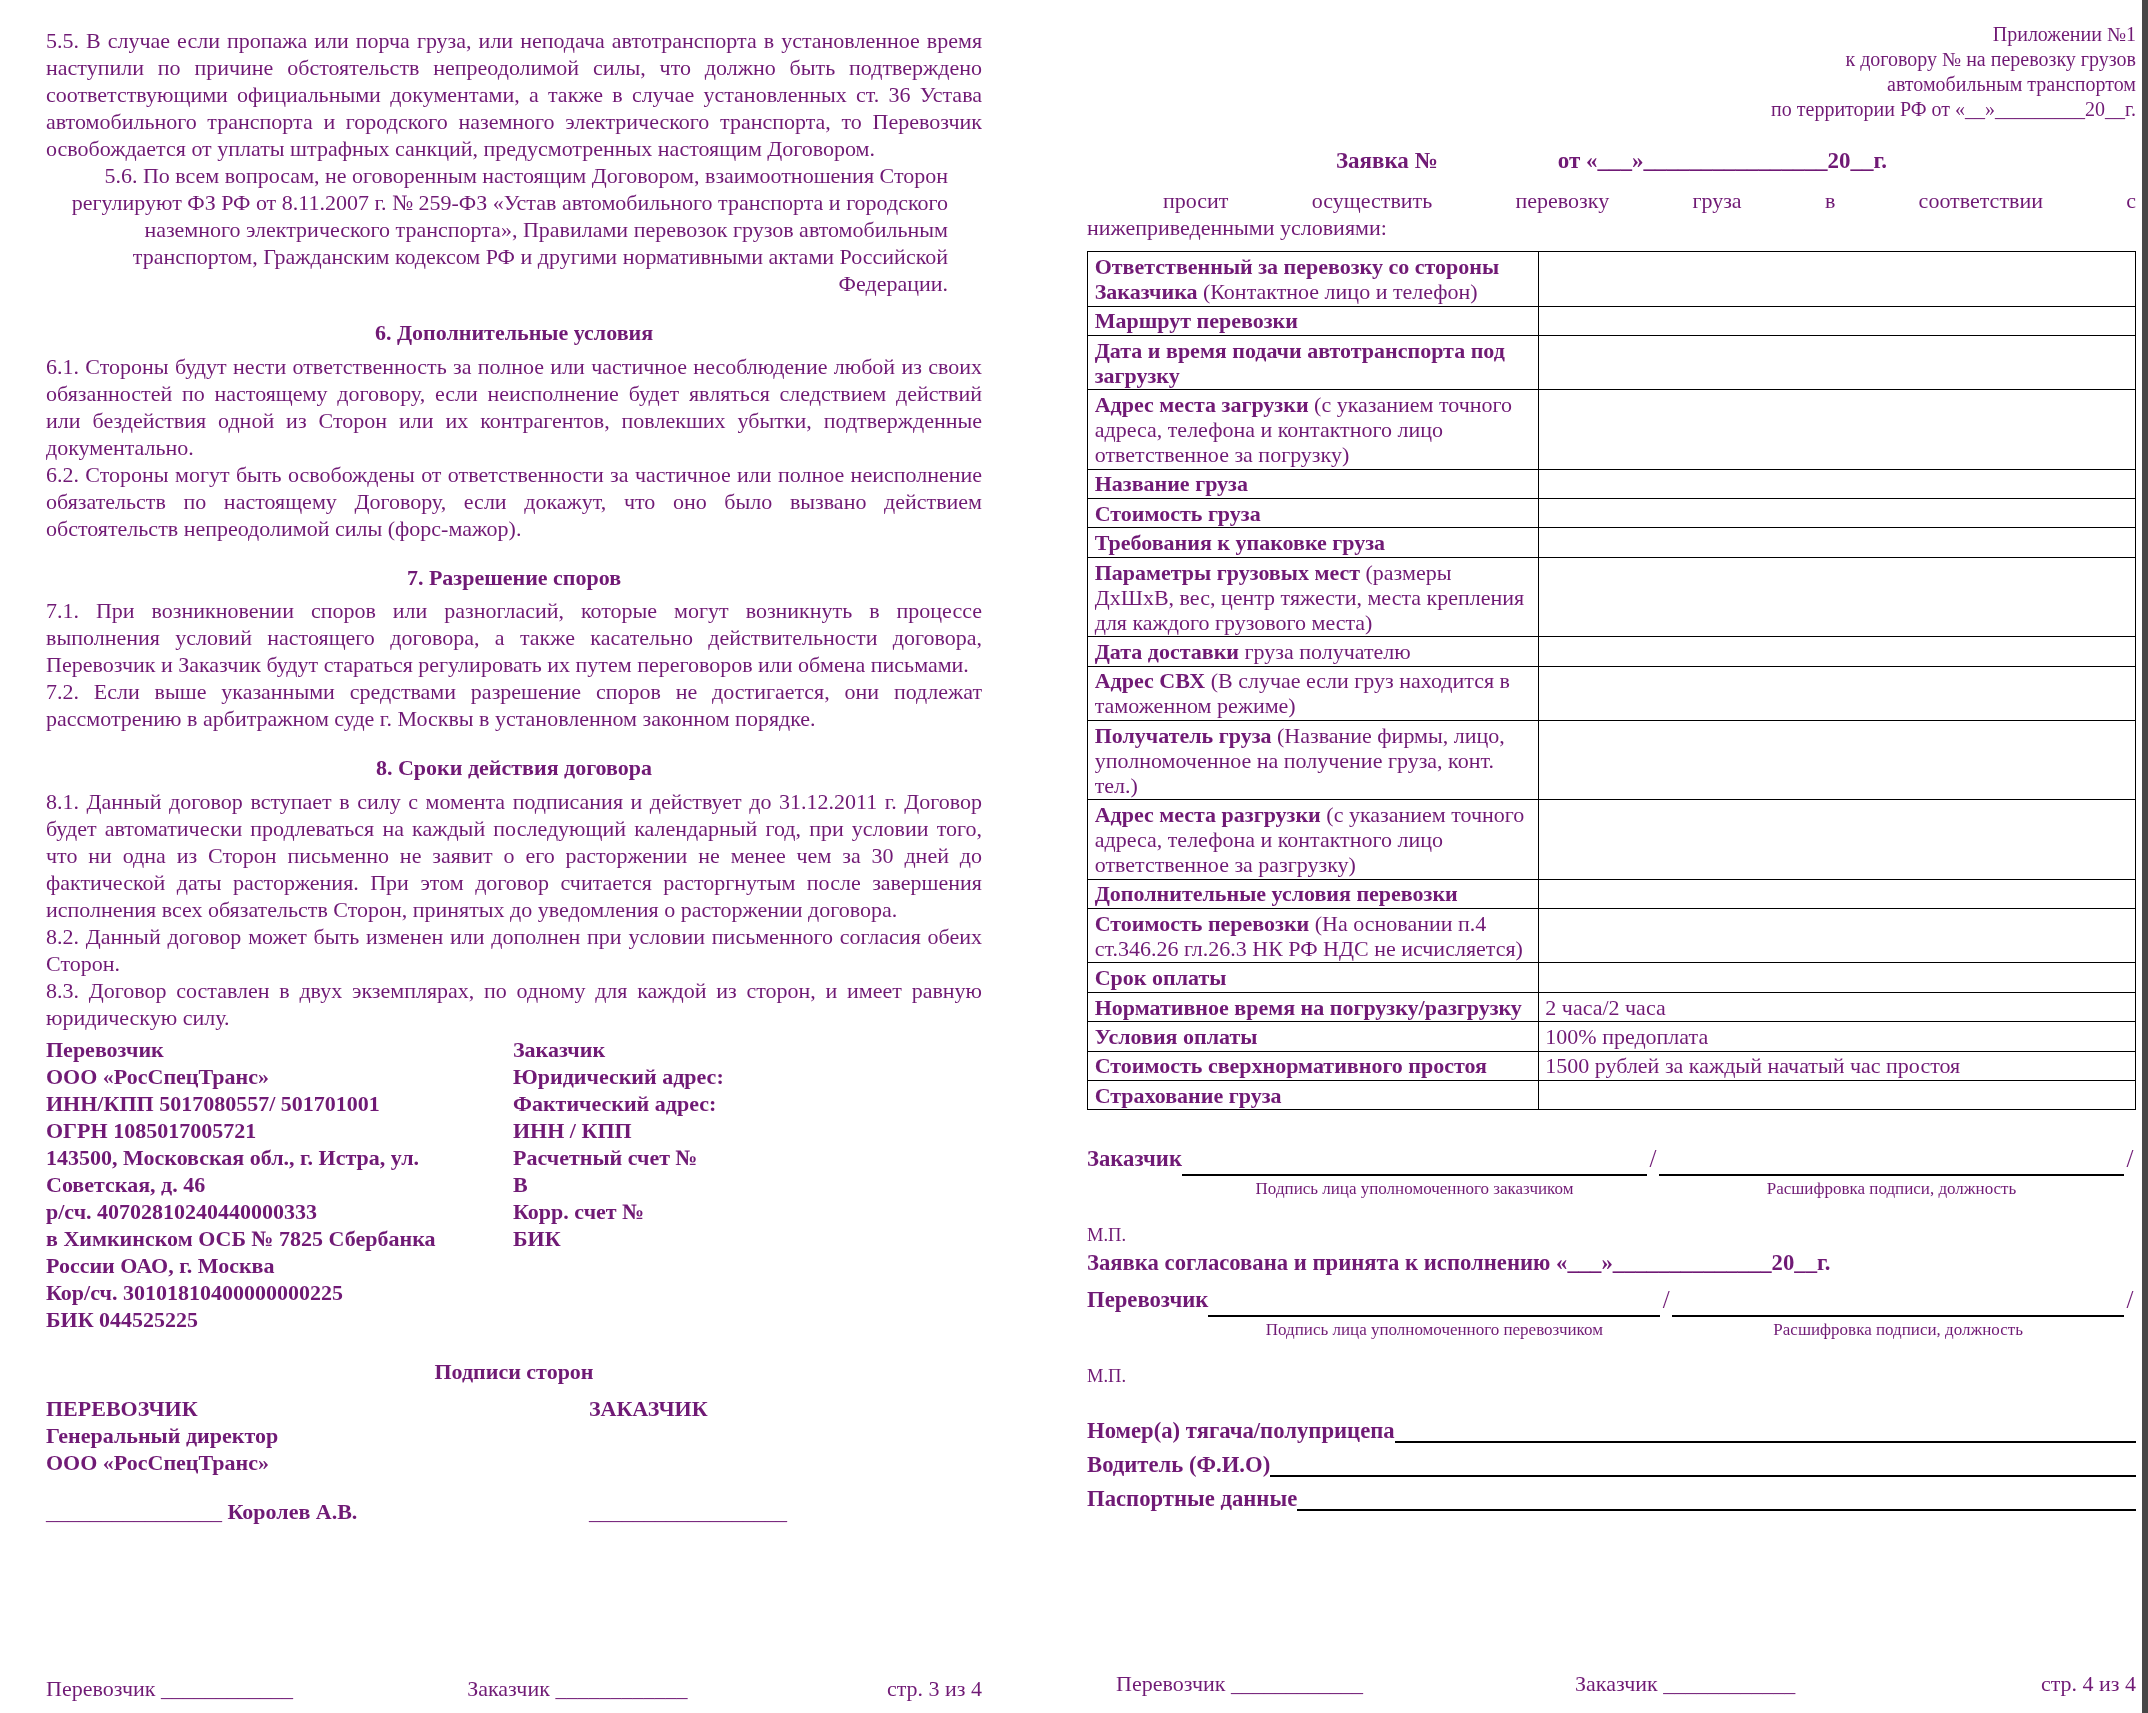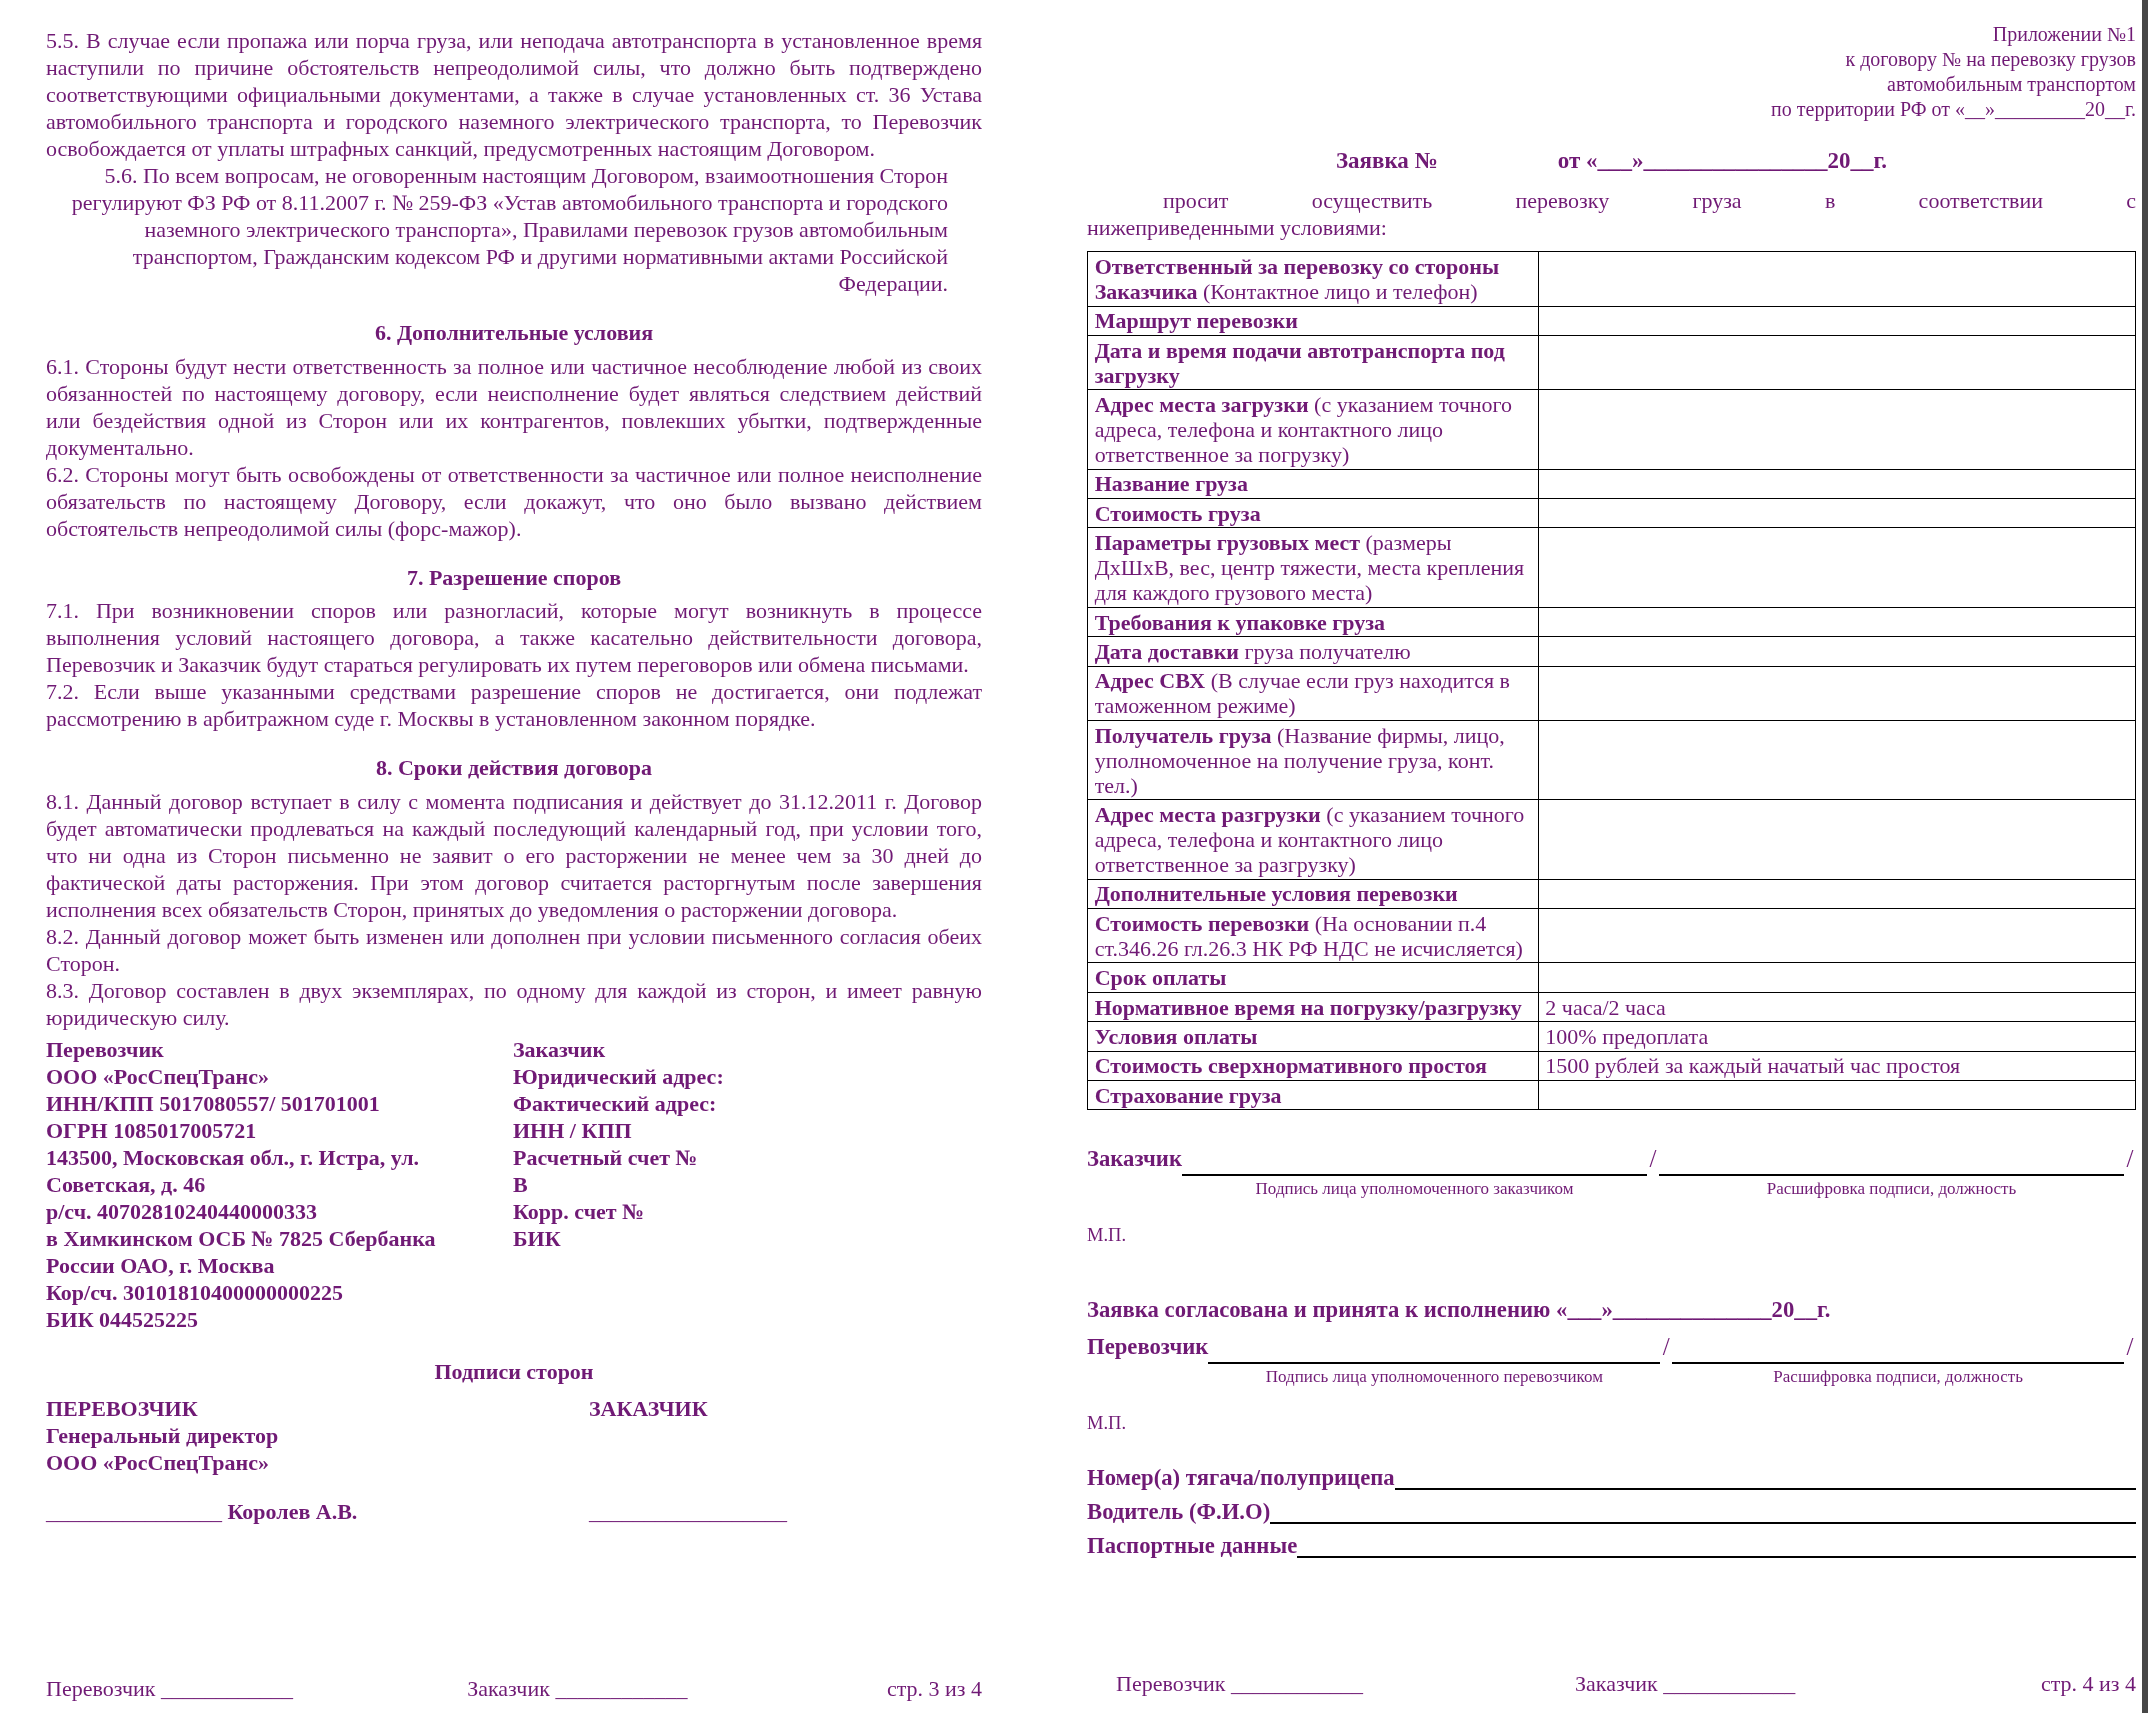--- a/index.html
+++ b/index.html
@@ -53,21 +53,21 @@
   td.val { width:57%; }
 
   
   .sigrow { display:flex; align-items:flex-start; margin-top:32px; }
   .sigrow .siglabel { font-size:22.7px; line-height:34px; }
   .sigcol { flex:1; display:flex; flex-direction:column; }
   .sigcol .rule { height:32px; border-bottom:2.5px solid #000; }
   .sigcol .cap { font-size:17px; line-height:20px; text-align:center; padding-top:2.5px; }
   .slash { font-size:25px; line-height:34px; padding:0 2.5px; }
   .mp { font-size:18.5px; margin-top:23.5px; }
-  .approved { font-weight:bold; font-size:22.7px; margin-top:47px; }
+  .approved { font-weight:bold; font-size:22.7px; }
   .sigrow.carrier { margin-top:6.7px; }
 
   
   .drv { margin-top:23.5px; }
   .drvline { display:flex; align-items:flex-end; font-weight:bold; font-size:22.7px; line-height:34px; }
   .drvline .fill { flex:1; border-bottom:2.5px solid #000; margin-bottom:5px; }
 
   
   .scan-edge { position:absolute; right:0; top:0; width:5.9px; height:100%; background:#474747; }
 </style>
@@ -186,25 +186,25 @@
         </tr>
         <tr>
           <td class="lbl"><span class="b">Название груза</span><span></span></td>
           <td class="val"></td>
         </tr>
         <tr>
           <td class="lbl"><span class="b">Стоимость груза</span><span></span></td>
           <td class="val"></td>
         </tr>
         <tr>
+          <td class="lbl"><span class="b">Требования к упаковке груза</span><span></span></td>
+          <td class="val"></td>
+        </tr>
+        <tr>
           <td class="lbl"><span class="b">Параметры грузовых мест</span><span> (размеры ДхШхВ, вес, центр тяжести, места крепления для каждого грузового места)</span></td>
-          <td class="val"></td>
-        </tr>
-        <tr>
-          <td class="lbl"><span class="b">Требования к упаковке груза</span><span></span></td>
           <td class="val"></td>
         </tr>
         <tr>
           <td class="lbl"><span class="b">Дата доставки</span><span> груза получателю</span></td>
           <td class="val"></td>
         </tr>
         <tr>
           <td class="lbl"><span class="b">Адрес СВХ</span><span> (В случае если груз находится в таможенном режиме)</span></td>
           <td class="val"></td>
         </tr>

